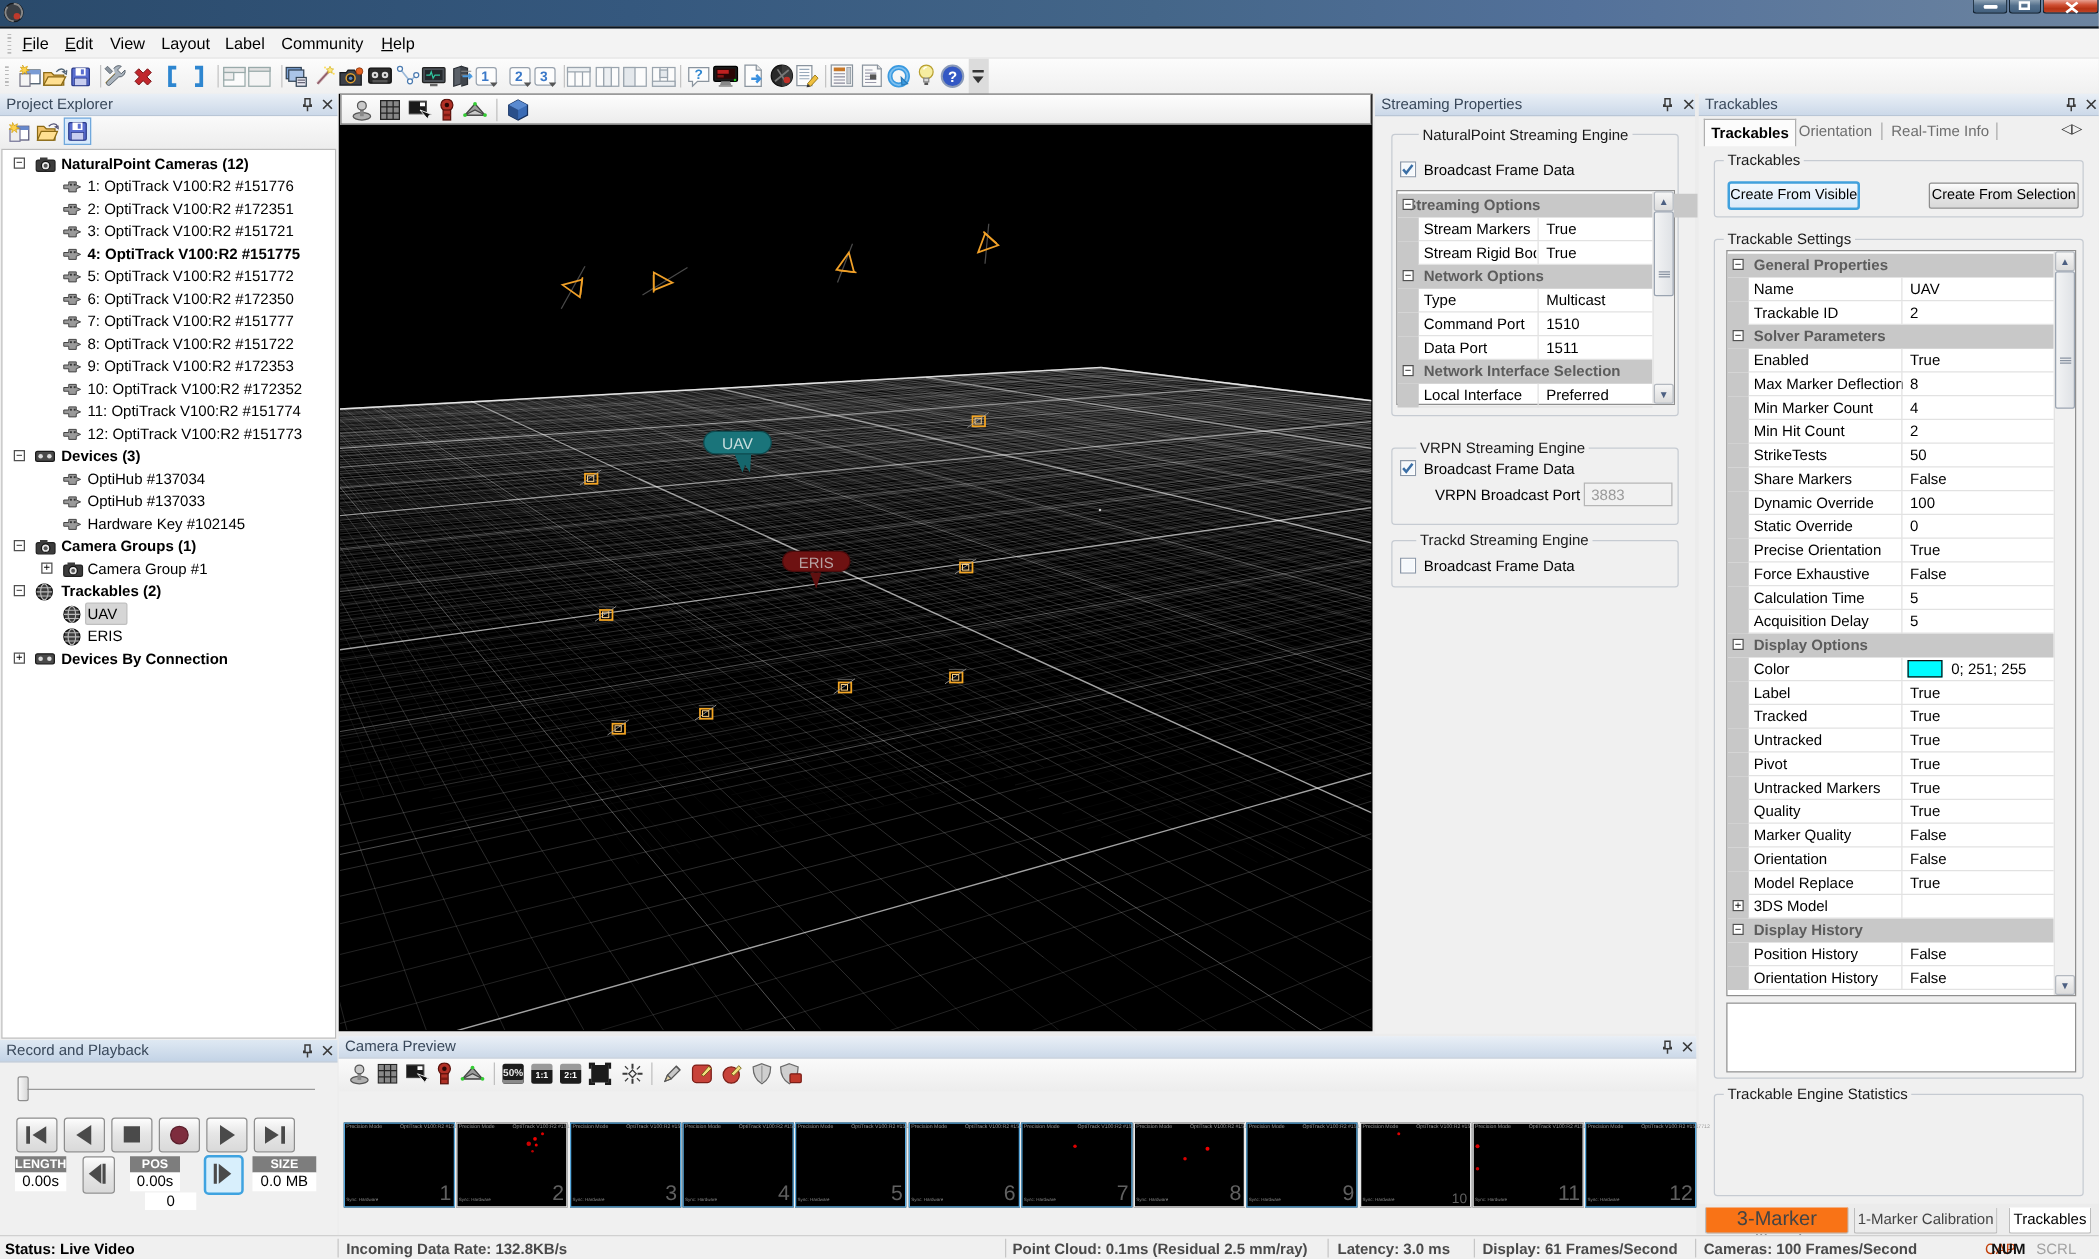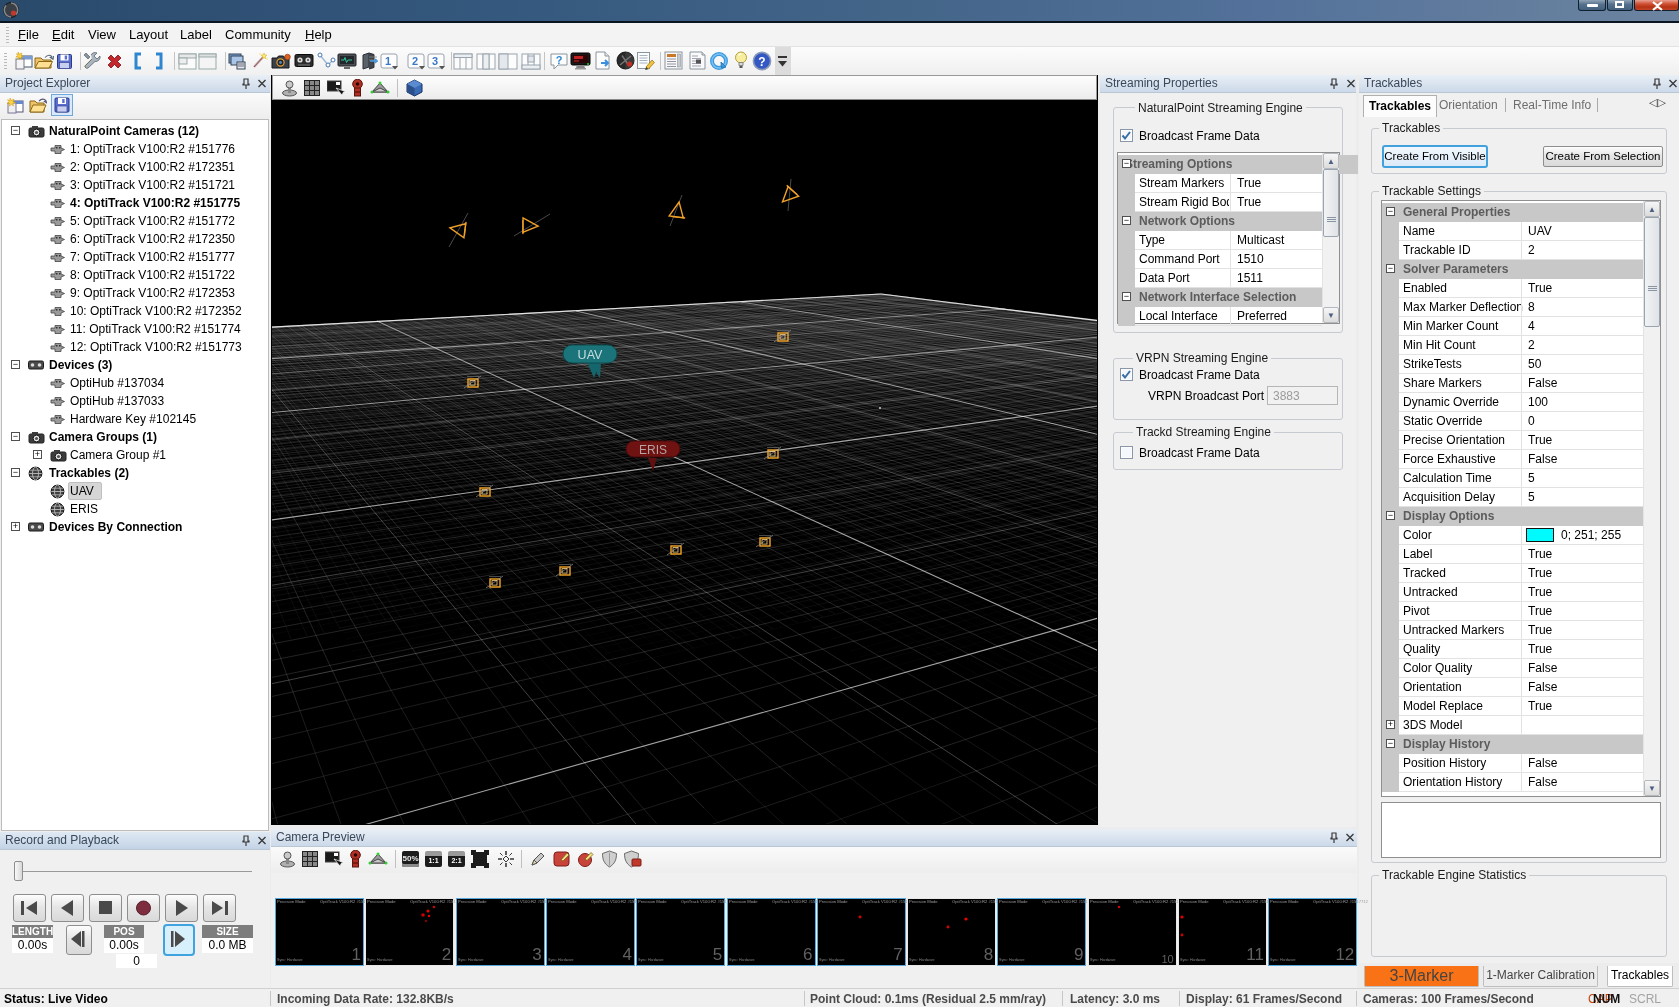--- a/index.html
+++ b/index.html
@@ -1971,21 +1971,21 @@
 <span class="abs" style="left:21px;top:420px;line-height:19px;white-space:nowrap">Untracked Markers</span>
 <span class="abs" style="left:146px;top:420px;line-height:19px">True</span>
 <div class="abs" style="left:17px;top:438px;width:244px;height:1px;background:#e2e2e2"></div>
 <div class="abs" style="left:139px;top:420px;width:1px;height:19px;background:#e2e2e2"></div>
 <div class="pgut" style="top:439px"></div>
 <span class="abs" style="left:21px;top:439px;line-height:19px;white-space:nowrap">Quality</span>
 <span class="abs" style="left:146px;top:439px;line-height:19px">True</span>
 <div class="abs" style="left:17px;top:457px;width:244px;height:1px;background:#e2e2e2"></div>
 <div class="abs" style="left:139px;top:439px;width:1px;height:19px;background:#e2e2e2"></div>
 <div class="pgut" style="top:458px"></div>
-<span class="abs" style="left:21px;top:458px;line-height:19px;white-space:nowrap">Color Quality</span>
+<span class="abs" style="left:21px;top:458px;line-height:19px;white-space:nowrap">Marker Quality</span>
 <span class="abs" style="left:146px;top:458px;line-height:19px">False</span>
 <div class="abs" style="left:17px;top:476px;width:244px;height:1px;background:#e2e2e2"></div>
 <div class="abs" style="left:139px;top:458px;width:1px;height:19px;background:#e2e2e2"></div>
 <div class="pgut" style="top:477px"></div>
 <span class="abs" style="left:21px;top:477px;line-height:19px;white-space:nowrap">Orientation</span>
 <span class="abs" style="left:146px;top:477px;line-height:19px">False</span>
 <div class="abs" style="left:17px;top:495px;width:244px;height:1px;background:#e2e2e2"></div>
 <div class="abs" style="left:139px;top:477px;width:1px;height:19px;background:#e2e2e2"></div>
 <div class="pgut" style="top:496px"></div>
 <span class="abs" style="left:21px;top:496px;line-height:19px;white-space:nowrap">Model Replace</span>

